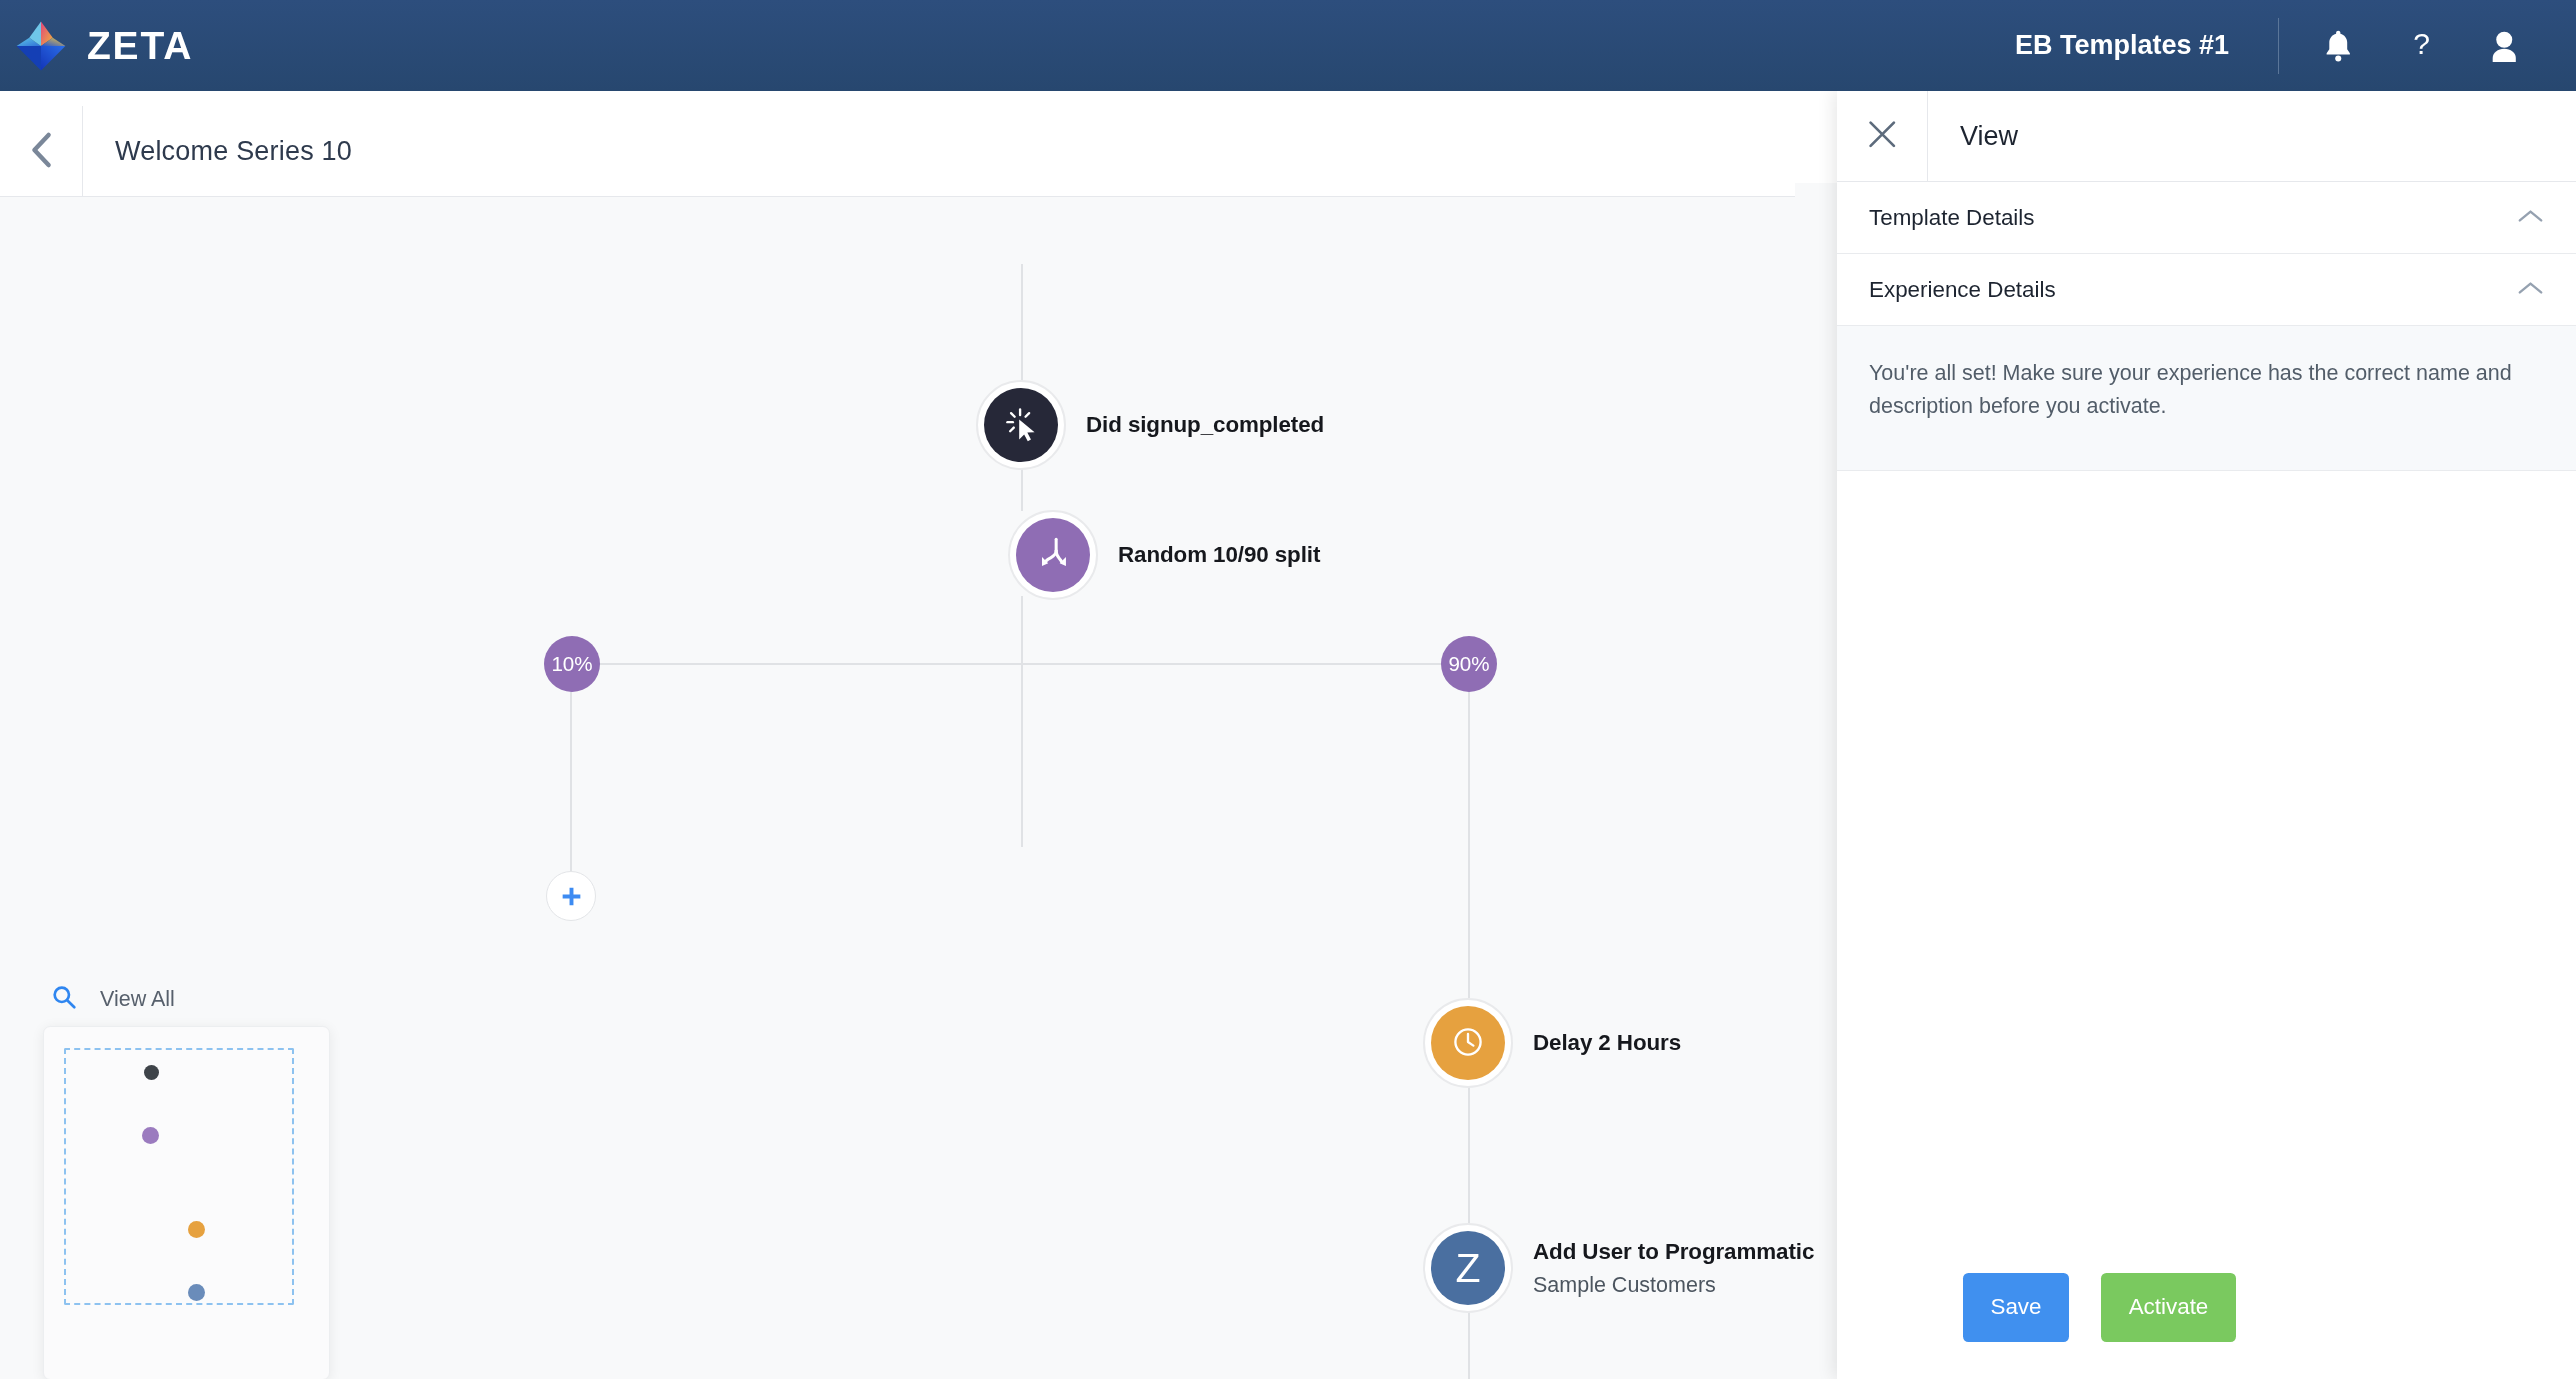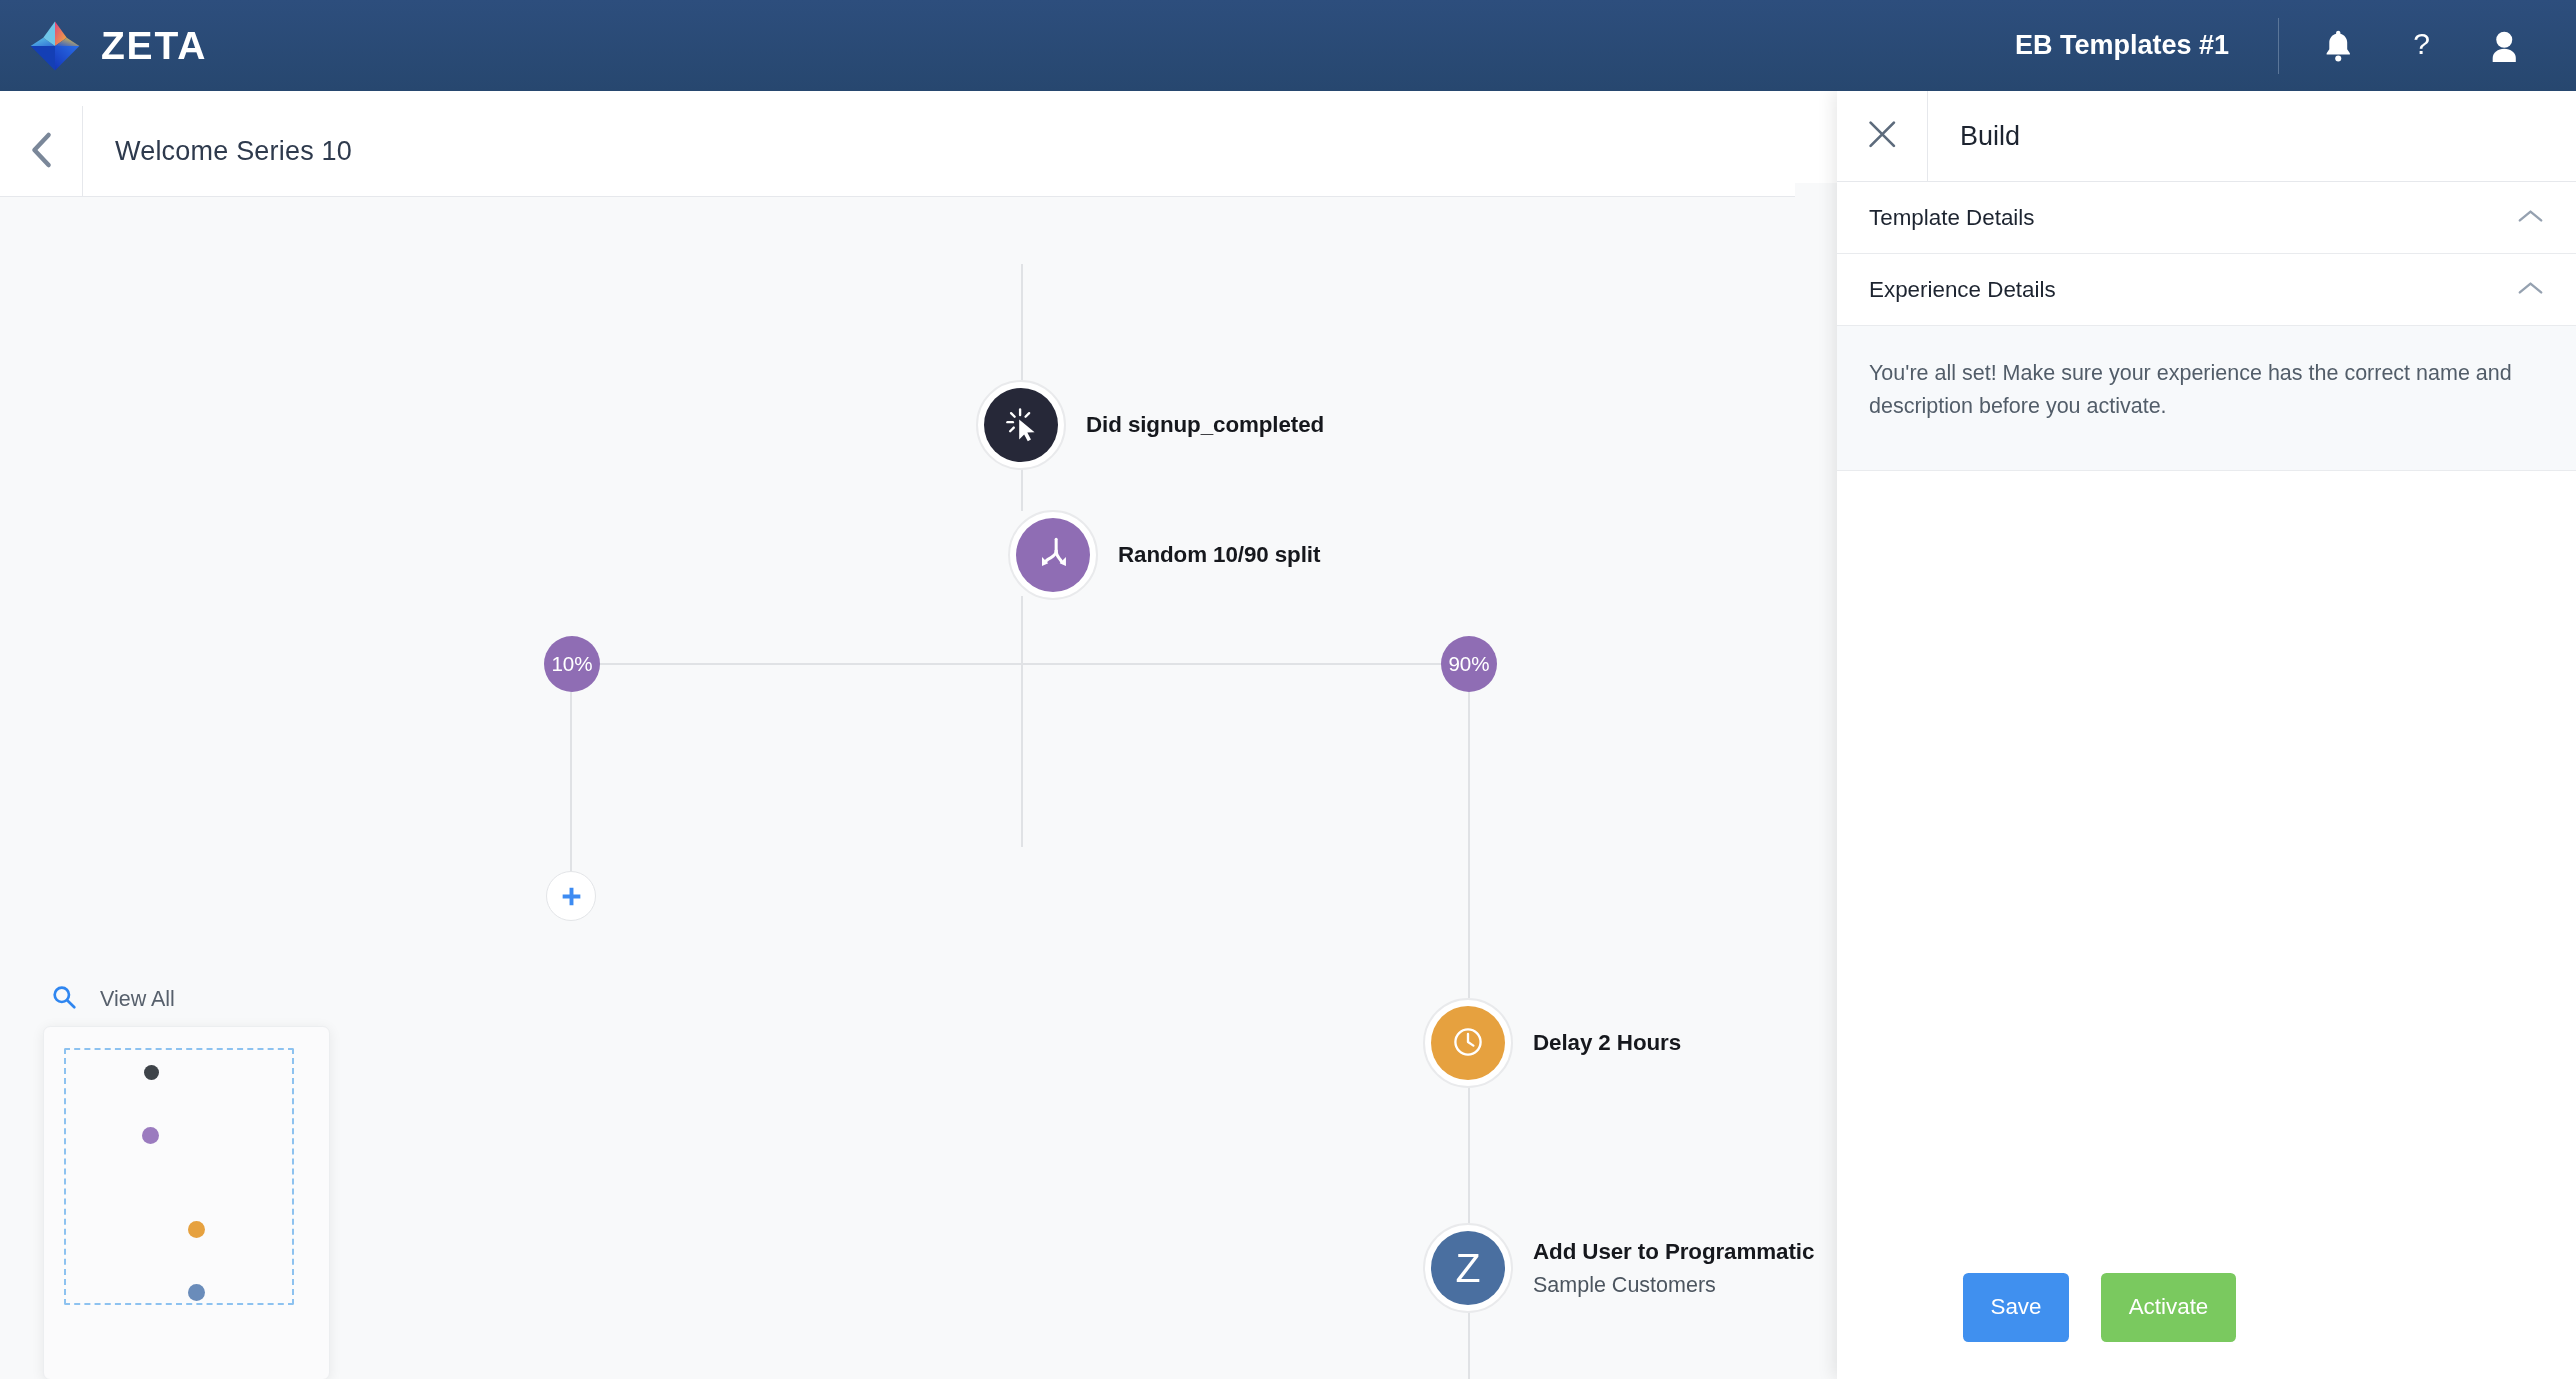--- a/index.html
+++ b/index.html
@@ -19,21 +19,21 @@
 
   
   .topnav {
     position: absolute; top: 0; left: 0;
     width: 2576px; height: 91px;
     background: #2b4c7b;
     background: linear-gradient(180deg, #2d4e7d 0%, #27476f 100%);
     display: flex; align-items: center;
     z-index: 30;
   }
-  .brand { display: flex; align-items: center; padding-left: 27px; }
+  .brand { display: flex; align-items: center; padding-left: 13px; }
   .brand-logo { width: 56px; height: 56px; position: relative; }
   .brand-name {
     color: #ffffff; font-size: 39px; font-weight: 700;
     letter-spacing: 1.8px; margin-left: 18px;
     font-family: "Liberation Sans", sans-serif;
   }
   .nav-right {
     margin-left: auto; display: flex; align-items: center;
     height: 100%; padding-right: 30.5px;
   }
@@ -426,21 +426,21 @@
   <div class="panel">
 
     <div class="panel-head">
       <div class="panel-close">
         <span>
           <svg width="30.5" height="30.5" viewBox="0 0 34 34">
             <path d="M4 4 L30 30 M30 4 L4 30" stroke="#5d6b7c" stroke-width="3" stroke-linecap="round"></path>
           </svg>
         </span>
       </div>
-      <div class="panel-title">Build</div>
+      <div class="panel-title">View</div>
     </div>
 
     <div class="panel-row">
       <span class="panel-row-label">Template Details</span>
       <span class="panel-row-right">
         <span class="chev">
           <svg width="27" height="16" viewBox="0 0 30 18">
             <polyline points="3,14 15,4 27,14" fill="none" stroke="#95a1b0" stroke-width="2.6" stroke-linecap="round" stroke-linejoin="round"></polyline>
           </svg>
         </span>

